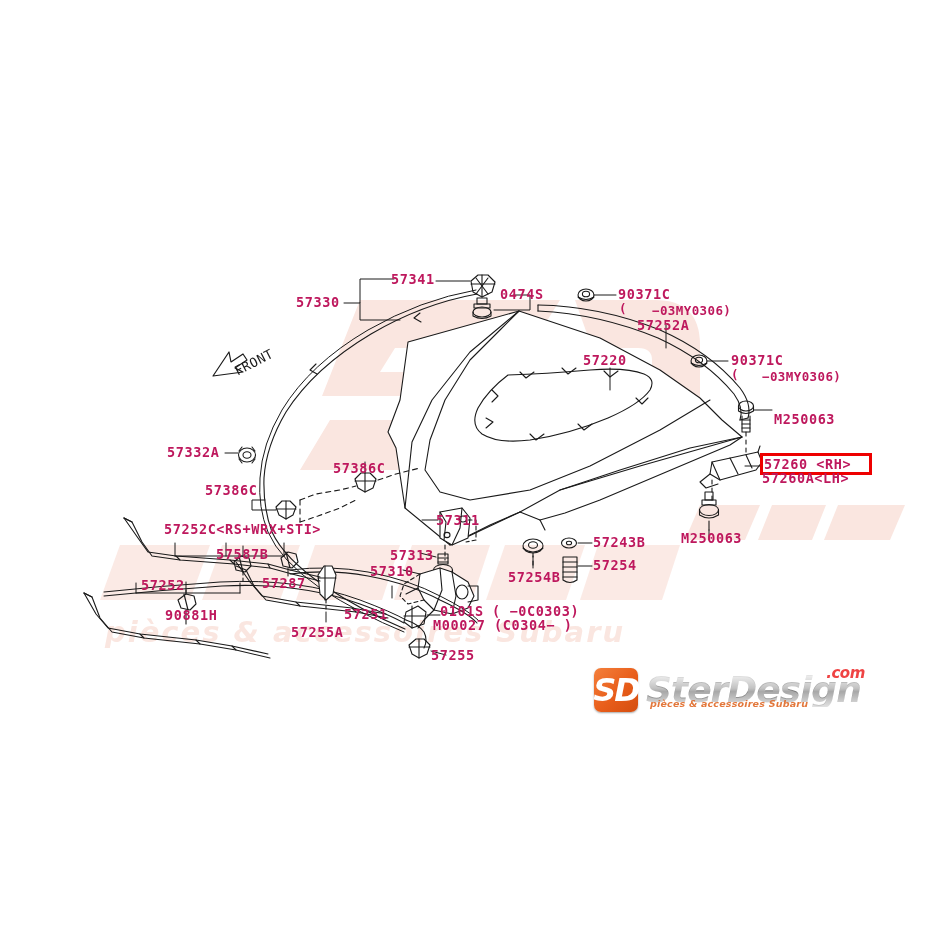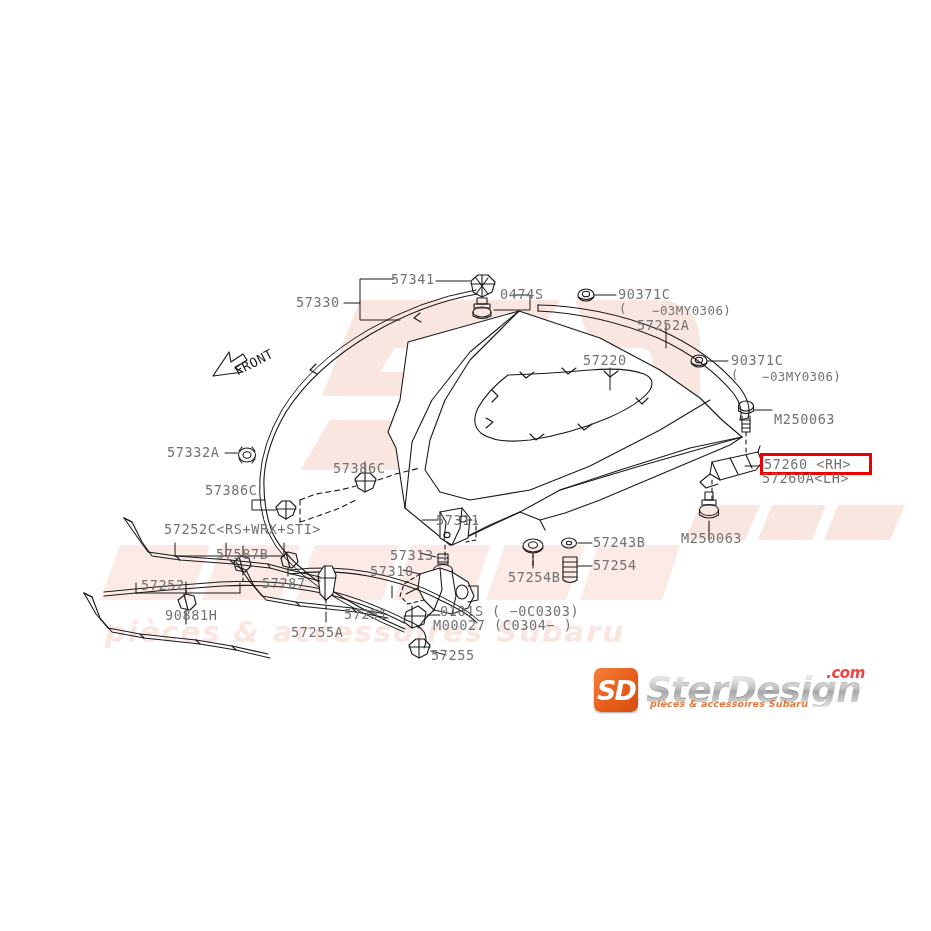--- a/index.html
+++ b/index.html
@@ -8,24 +8,25 @@
     width:931px;height:931px;
     font-family:"DejaVu Sans Mono","Liberation Mono",monospace;
     overflow:hidden;position:relative;
   }
   #diagram-root{position:absolute;left:0;top:0;width:931px;height:931px;background:#fff;}
   svg.layer{position:absolute;left:0;top:0;width:931px;height:931px;}
   .lbl{
     position:absolute;
     font-family:"DejaVu Sans Mono","Liberation Mono",monospace;
     font-size:13.5px;
-    color:#737373;
+    color:#be185d;
     letter-spacing:0.6px;
     white-space:nowrap;
     line-height:15px;
+    font-weight:bold;
   }
   .lbl.sm{font-size:12.5px;letter-spacing:0.4px;}
   .front-arrow-txt{
     position:absolute;
     font-family:"DejaVu Sans Mono","Liberation Mono",monospace;
     font-size:13px;
     color:#1a1a1a;
     transform:rotate(-27deg);
     transform-origin:left top;
     letter-spacing:0.5px;
@@ -46,21 +47,21 @@
   #logo-badge{
     width:44px;height:44px;
     background:linear-gradient(135deg,#f4803c 0%,#e85d1a 55%,#d44e10 100%);
     border-radius:7px;
     position:relative;
     display:flex;align-items:center;justify-content:center;
     box-shadow:0 1px 2px rgba(0,0,0,.35);
   }
   #logo-badge span{
     color:#fff;font-weight:bold;font-style:italic;
-    font-size:27px;font-family:"DejaVu Sans","Liberation Sans",sans-serif;
+    font-size:32px;font-family:"DejaVu Sans","Liberation Sans",sans-serif;
     letter-spacing:-2px;
   }
   #logo-text-wrap{margin-left:8px;position:relative;}
   #logo-word{
     font-family:"DejaVu Sans","Liberation Sans",sans-serif;
     font-style:italic;font-weight:bold;font-size:36px;
     letter-spacing:-1px;
     background:linear-gradient(180deg,#f2f2f2 0%,#9a9a9a 45%,#6e6e6e 55%,#cfcfcf 100%);
     -webkit-background-clip:text;background-clip:text;
     color:#8a8a8a;

